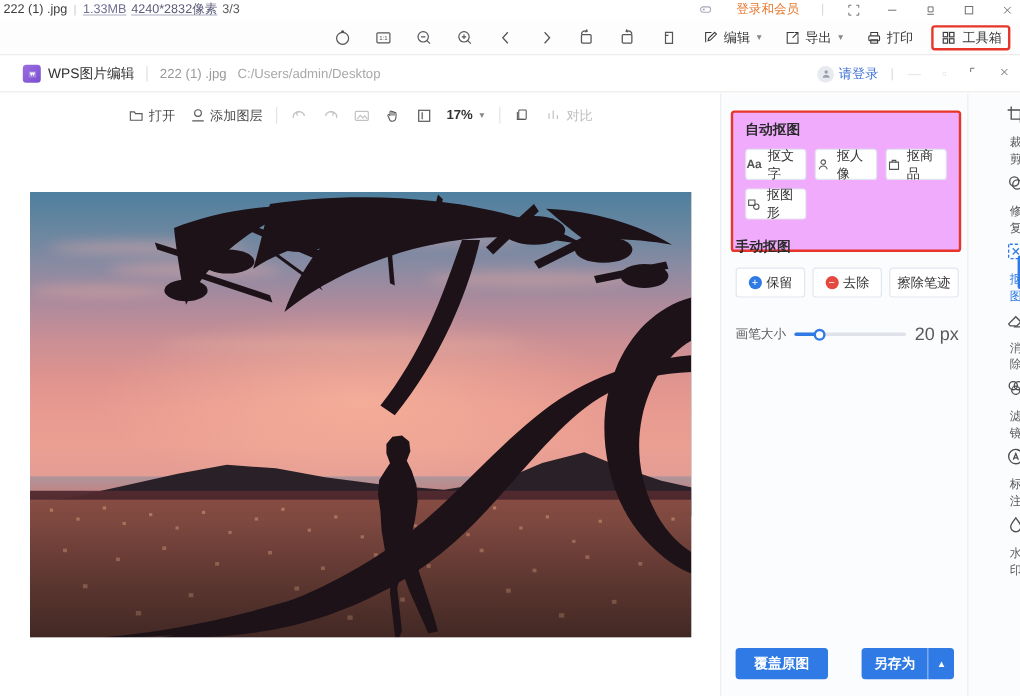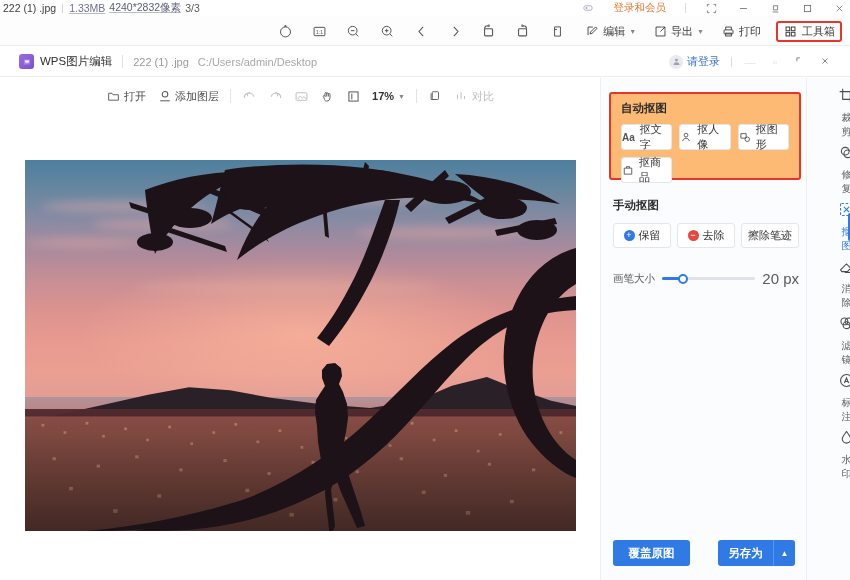--- a/index.html
+++ b/index.html
@@ -50,21 +50,21 @@
   }
   .wps-logo {
     width:15px; height:15px; border-radius:3px; margin-left:19px; margin-right:6px;
     background:linear-gradient(135deg,#9b6ee0,#7a4fd0);
     display:flex; align-items:center; justify-content:center; color:#fff; font-size:8px;
   }
   .doc-title { font-size:11.5px; color:#2f2f2f; }
   .doc-sep { width:1px; height:13px; background:#e0e0e0; margin:0 10px; }
   .doc-file { font-size:11px; color:#9a9a9a; }
   .doc-path { font-size:11px; color:#a8a8a8; margin-left:9px; }
-  .docbar-right { position:absolute; right:18px; display:flex; align-items:center; gap:11px;justify-content:flex-end; }
+  .docbar-right { position:absolute; right:6px; display:flex; align-items:center; gap:11px;justify-content:flex-end; }
   .avatar { width:14px;height:14px;border-radius:50%;background:#e9eaef;display:flex;align-items:center;justify-content:center;color:#9aa0ad;font-size:9px;}
   .login-txt { font-size:11px;color:#3d6fd6; margin-left:-7px; }
   .win-ico { color:#6e6e6e; font-size:11px; width:14px; text-align:center; cursor:pointer; }
 
   
   .edittb {
     position:absolute; left:0; top:78px; width:600px; height:36px;
     background:#fff; display:flex; align-items:center; justify-content:center; gap:11px;
   }
   .et-item { display:flex; align-items:center; gap:3px; font-size:11px; color:#4b4b4b; cursor:pointer; }
@@ -127,22 +127,22 @@
     background:linear-gradient(to bottom, rgba(130,140,160,.55), rgba(80,70,90,.2));
   }
   .treeWrap { position:absolute; inset:0; }
 
   
   .rpanel {
     position:absolute; left:600px; top:78px; width:206px; height:502px;
     background:#fbfcfe; border-left:1px solid #eceef2;
   }
   .auto-box {
-    position:absolute; left:8px; top:14px; width:192px; height:88px;
-    border:2px solid #e8352a; border-radius:3px; background:#fdba74;
+    position:absolute; left:8px; top:14px; width:192px; height:118px;
+    border:2px solid #e8352a; border-radius:3px; background:#f0abfc;
   }
   .sec-title { font-size:11.5px; color:#2b2b2b; font-weight:bold; }
   .grid2 { display:grid; grid-template-columns:1fr 1fr 1fr; gap:7px; }
   .pbtn {
     height:26px; border:1px solid #e2e6ee; border-radius:3px; background:#fff;
     display:flex; align-items:center; justify-content:center; gap:5px;
     font-size:11px; color:#333; cursor:pointer;
   }
   .pbtn .gi { display:flex;align-items:center;color:#555; }
   .manual { position:absolute; left:12px; top:120px; width:186px; }
@@ -596,34 +596,34 @@
               <svg width="12" height="12" viewBox="0 0 16 16" fill="none" stroke="#555" stroke-width="1.2">
                 <circle cx="8" cy="5.5" r="2.5"></circle>
                   <path d="M3.5 13.5c.6-2.6 2.4-3.8 4.5-3.8s3.9 1.2 4.5 3.8"></path>
               </svg>
             </span>
             <span>抠人像</span>
           </div>
           <div class="pbtn">
             <span class="gi">
               <svg width="12" height="12" viewBox="0 0 16 16" fill="none" stroke="#555" stroke-width="1.2">
+                <path d="M3 5.5h10v8H3z"></path>
+                  <path d="M6 5.5V3.5h4v2"></path>
+              </svg>
+            </span>
+            <span>抠商品</span>
+          </div>
+          <div class="pbtn">
+            <span class="gi">
+              <svg width="12" height="12" viewBox="0 0 16 16" fill="none" stroke="#555" stroke-width="1.2">
                 <path d="M2.5 3.5h7v6h-7z"></path>
                   <circle cx="11" cy="11" r="3"></circle>
               </svg>
             </span>
             <span>抠图形</span>
-          </div>
-          <div class="pbtn">
-            <span class="gi">
-              <svg width="12" height="12" viewBox="0 0 16 16" fill="none" stroke="#555" stroke-width="1.2">
-                <path d="M3 5.5h10v8H3z"></path>
-                  <path d="M6 5.5V3.5h4v2"></path>
-              </svg>
-            </span>
-            <span>抠商品</span>
           </div>
         </div>
       </div>
     </div>
 
     <div class="manual">
       <div class="sec-title">手动抠图</div>
 
       <div class="mbtns">
         <div class="mbtn">

